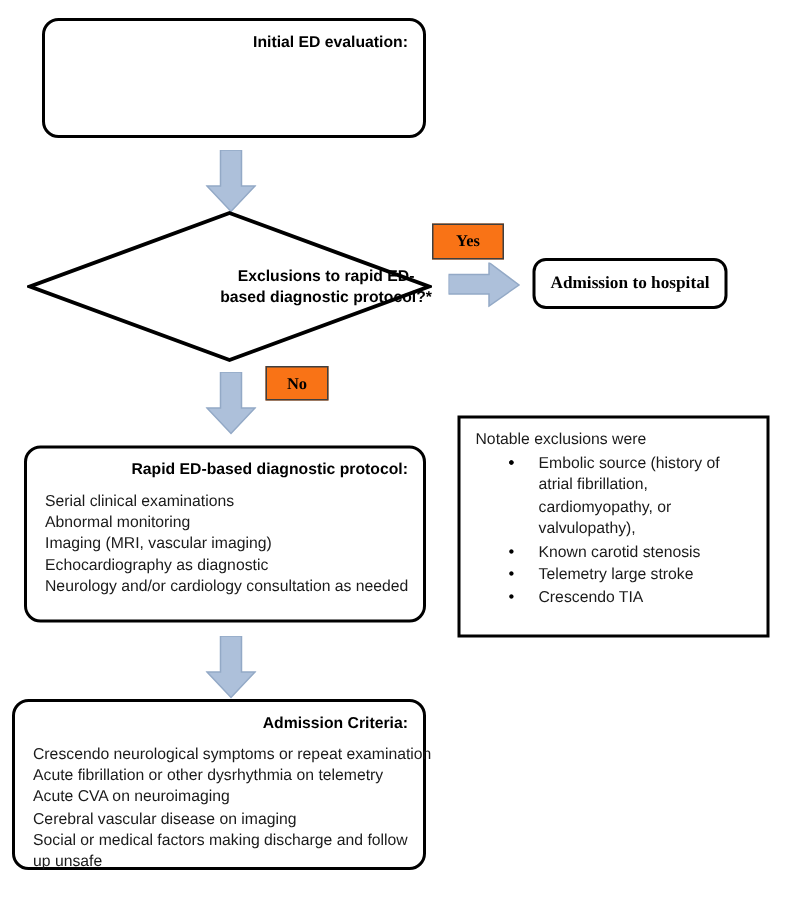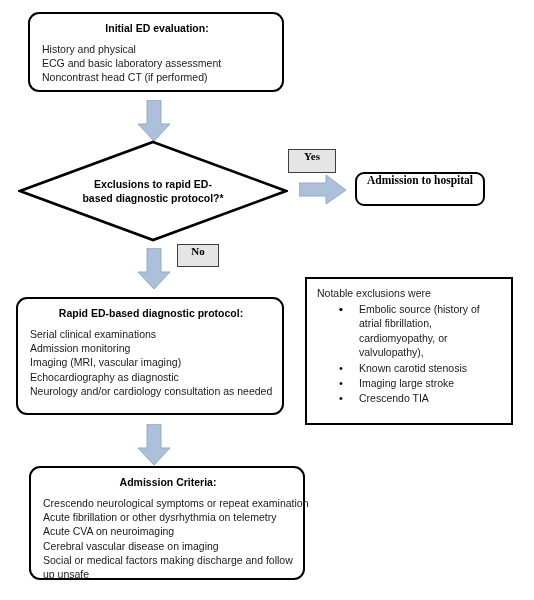--- a/index.html
+++ b/index.html
@@ -22,21 +22,21 @@
 
   
   .proc-box {
     position: absolute;
     box-sizing: border-box;
     border: 2px solid #000000;
     border-radius: 11px;
     background: #ffffff;
   }
   .proc-title {
-    text-align: center;
+    text-align: right;
     font-weight: bold;
     font-size: 10.5px;
     color: #000000;
     line-height: 13px;
     margin: 0 0 7px 0;
   }
   .proc-lines {
     font-size: 10.5px;
     color: #1a1a1a;
     line-height: 14.2px;
@@ -53,36 +53,38 @@
   }
 
   
   .serif-box {
     position: absolute;
     box-sizing: border-box;
     border: 2.5px solid #000000;
     border-radius: 9px;
     background: #ffffff;
     display: flex;
+    align-items: center;
     justify-content: center;
   }
   .serif-box span {
     font-family: "Liberation Serif", serif;
     font-weight: bold;
     font-size: 11.5px;
     color: #000000;
   }
 
   
   .yn-box {
     position: absolute;
     box-sizing: border-box;
     border: 1px solid #3f3f3f;
-    background: #e5e5e5;
+    background: #f97316;
     display: flex;
+    align-items: center;
     justify-content: center;
   }
   .yn-box span {
     font-family: "Liberation Serif", serif;
     font-weight: bold;
     font-size: 11px;
     color: #000000;
   }
 
   
@@ -93,21 +95,21 @@
     display: block;
   }
   .diamond-text {
     position: absolute;
     left: 0;
     top: 0;
     width: 100%;
     height: 100%;
     display: flex;
     align-items: center;
-    justify-content: center;
+    justify-content: flex-end;
     text-align: center;
     pointer-events: none;
   }
   .diamond-text span {
     font-size: 10.5px;
     font-weight: bold;
     line-height: 14px;
     color: #000000;
   }
 
@@ -153,25 +155,20 @@
     color: #000000;
   }
 </style>
 </head>
 <body>
 
 <div id="canvas">
 
   <div class="proc-box pad" style="left:28px; top:12px; width:256px; height:80px;">
     <div class="proc-title">Initial ED evaluation:</div>
-    <div class="proc-lines">
-      <div>History and physical</div>
-      <div>ECG and basic laboratory assessment</div>
-      <div>Noncontrast head CT (if performed)</div>
-    </div>
   </div>
 
   <div class="arrow" style="left:137px; top:100px;">
     <svg width="34" height="42" viewBox="0 0 34 42">
       <polygon points="10,0 24,0 24,24 33,24 17,41 1,24 10,24" fill="#adc0da" stroke="#93a9c6" stroke-width="1"></polygon>
     </svg>
   </div>
 
   <div class="diamond-wrap" style="left:18px; top:140px; width:270px; height:102px;">
     <svg width="270" height="102" viewBox="0 0 270 102">
@@ -206,21 +203,21 @@
   </div>
 
   <div class="yn-box" style="left:177px; top:244px; width:42px; height:23px;">
     <span>No</span>
   </div>
 
   <div class="proc-box pad" style="left:16px; top:297px; width:268px; height:118px;">
     <div class="proc-title">Rapid ED-based diagnostic protocol:</div>
     <div class="proc-lines">
       <div>Serial clinical examinations</div>
-      <div>Admission monitoring</div>
+      <div>Abnormal monitoring</div>
       <div>Imaging (MRI, vascular imaging)</div>
       <div>Echocardiography as diagnostic</div>
       <div>Neurology and/or cardiology consultation as needed</div>
     </div>
   </div>
 
   <div class="note-box" style="left:305px; top:277px; width:208px; height:148px;">
     <div class="note-head">Notable exclusions were</div>
     <ul class="note-list">
       <li>
@@ -229,36 +226,36 @@
       <li>
         <span class="bullet">•</span>
         <span>Embolic source (history of atrial fibrillation, cardiomyopathy, or valvulopathy),</span>
       </li>
       <li>
         <span class="bullet">•</span>
         <span>Known carotid stenosis</span>
       </li>
       <li>
         <span class="bullet">•</span>
-        <span>Imaging large stroke</span>
+        <span>Telemetry large stroke</span>
       </li>
       <li>
         <span class="bullet">•</span>
         <span>Crescendo TIA</span>
       </li>
     </ul>
   </div>
 
   <div class="arrow" style="left:137px; top:424px;">
     <svg width="34" height="42" viewBox="0 0 34 42">
       <polygon points="10,0 24,0 24,24 33,24 17,41 1,24 10,24" fill="#adc0da" stroke="#93a9c6" stroke-width="1"></polygon>
     </svg>
   </div>
 
-  <div class="proc-box pad" style="left:29px; top:466px; width:276px; height:114px;">
+  <div class="proc-box pad" style="left:8px; top:466px; width:276px; height:114px;">
     <div class="proc-title">Admission Criteria:</div>
     <div class="proc-lines">
       <div>Crescendo neurological symptoms or repeat examination</div>
       <div>Acute fibrillation or other dysrhythmia on telemetry</div>
       <div>Acute CVA on neuroimaging</div>
       <div>Cerebral vascular disease on imaging</div>
       <div class="wrap">Social or medical factors making discharge and follow up unsafe</div>
     </div>
   </div>
 

